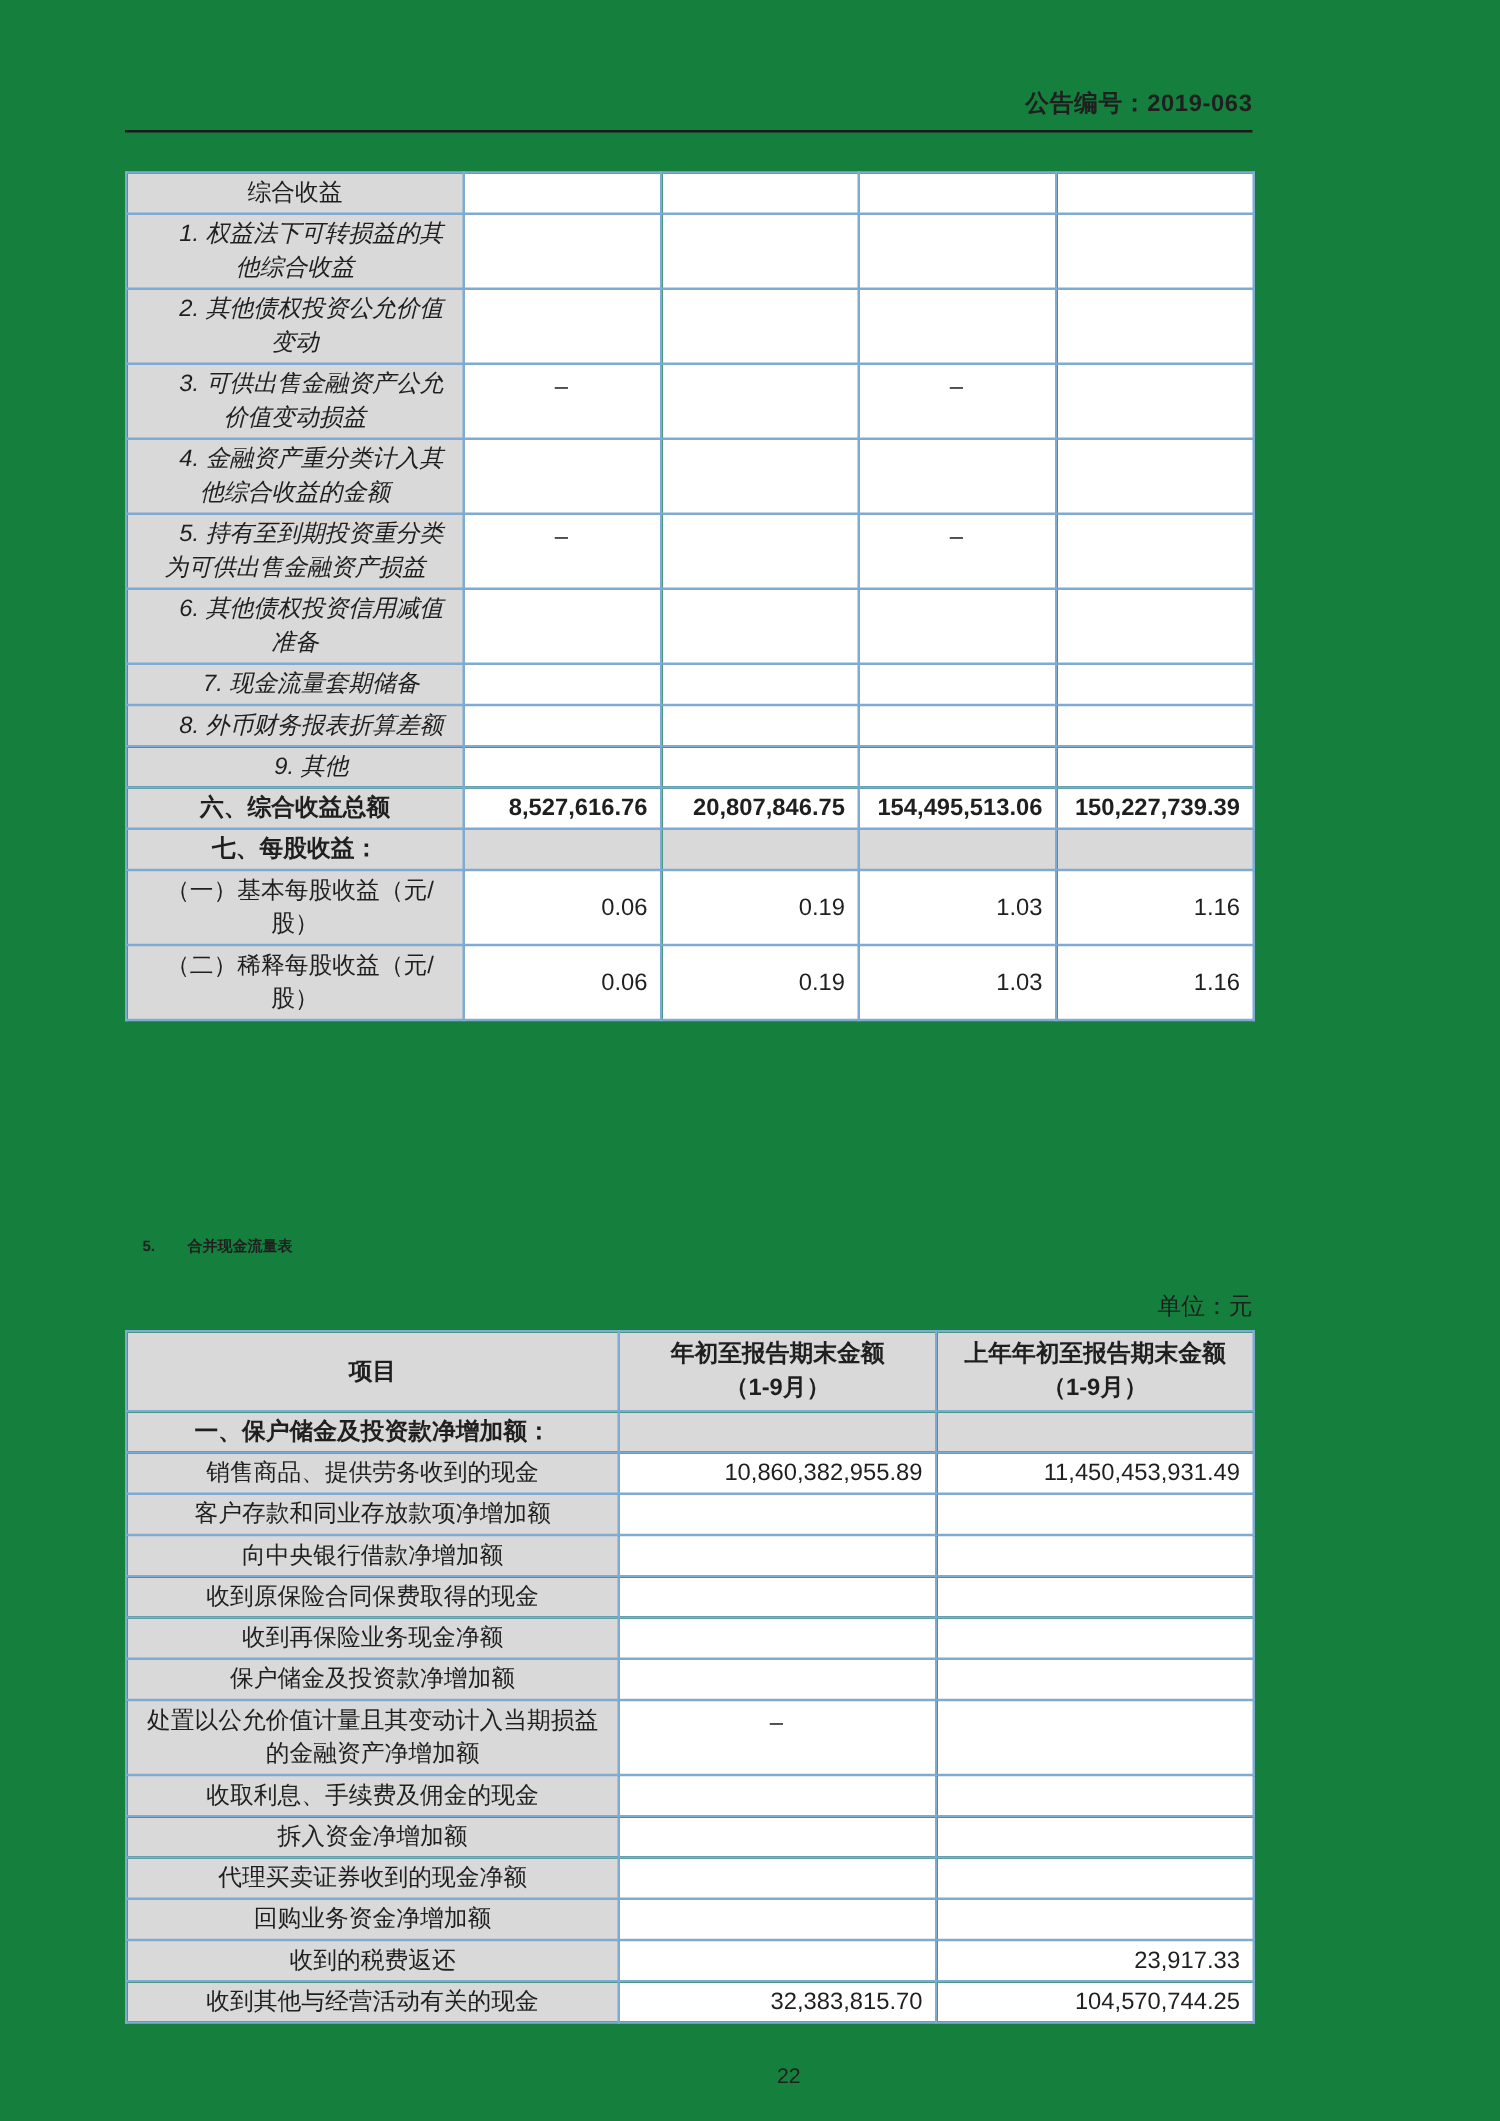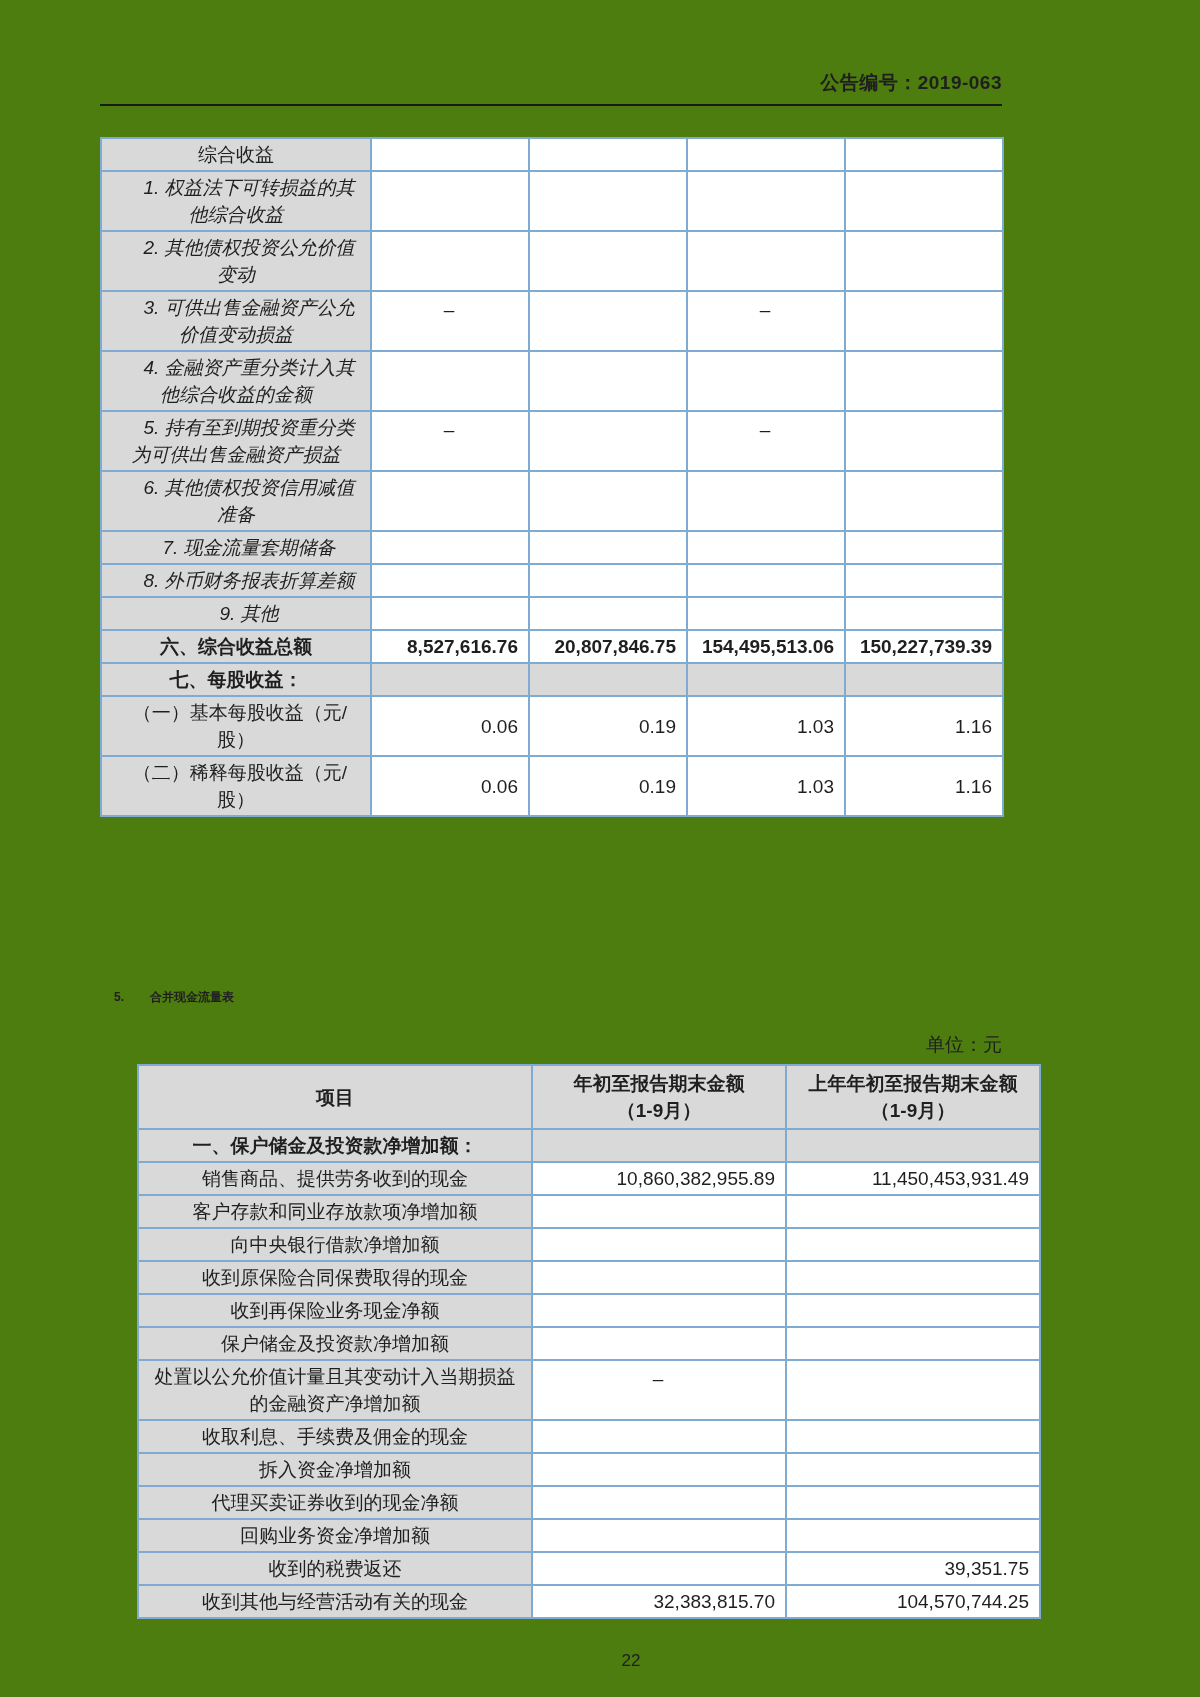--- a/index.html
+++ b/index.html
@@ -11,21 +11,21 @@
   html, body {
     margin: 0; padding: 0;
     background: #ffffff;
     font-family: "Liberation Sans", "DejaVu Sans", sans-serif;
     color: var(--ink);
   }
   .page {
     position: relative;
     width: 1200px;
     height: 1697px;
-    background: #4d7c0f;
+    background: #15803d;
     padding-left: 100px;
     overflow: hidden;
   }
   .content { width: 902px; }
 
   
   .doc-header {
     padding-top: 70px;
     text-align: right;
     font-size: 19px;
@@ -39,21 +39,21 @@
   }
 
   
   table.tbl {
     border-collapse: collapse;
     table-layout: fixed;
     width: 902px;
     font-size: 19px;
   }
   table.income { margin-top: 31px; }
-  table.cashflow { margin-top: 6px; margin-left: 37px; }
+  table.cashflow { margin-top: 6px; }
   .tbl td {
     border: 2px solid var(--tbl-border);
     padding: 2px 8px;
     line-height: 27px;
     overflow: hidden;
   }
   .tbl tr { height: 30px; }
   .tbl tr.tall { height: 59px; }
   .tbl td.label {
     background: var(--cell-gray);
@@ -308,21 +308,21 @@
             <td class="val"></td>
           </tr>
           <tr>
             <td class="label">回购业务资金净增加额</td>
             <td class="val"></td>
             <td class="val"></td>
           </tr>
           <tr>
             <td class="label">收到的税费返还</td>
             <td class="val"></td>
-            <td class="val">39,351.75</td>
+            <td class="val">23,917.33</td>
           </tr>
           <tr>
             <td class="label">收到其他与经营活动有关的现金</td>
             <td class="val">32,383,815.70</td>
             <td class="val">104,570,744.25</td>
           </tr>
         </tbody>
     </table>
 
   </div>

